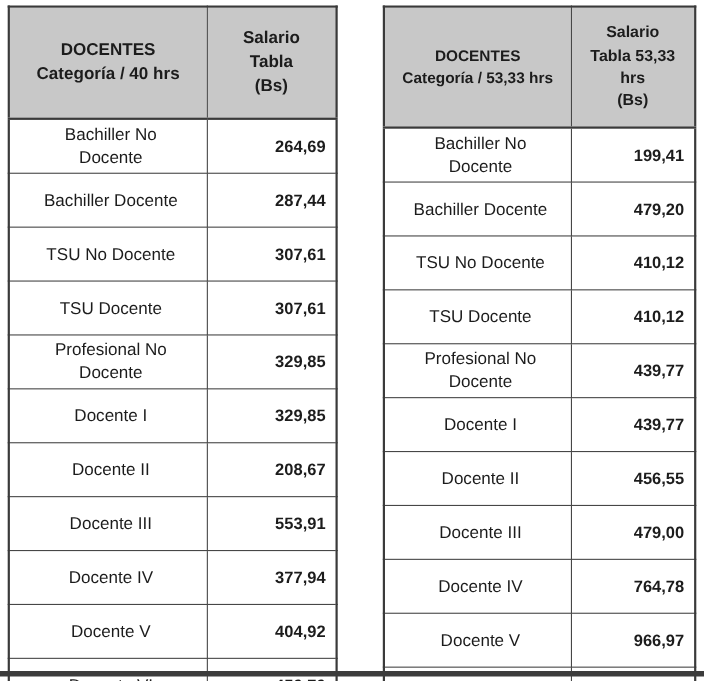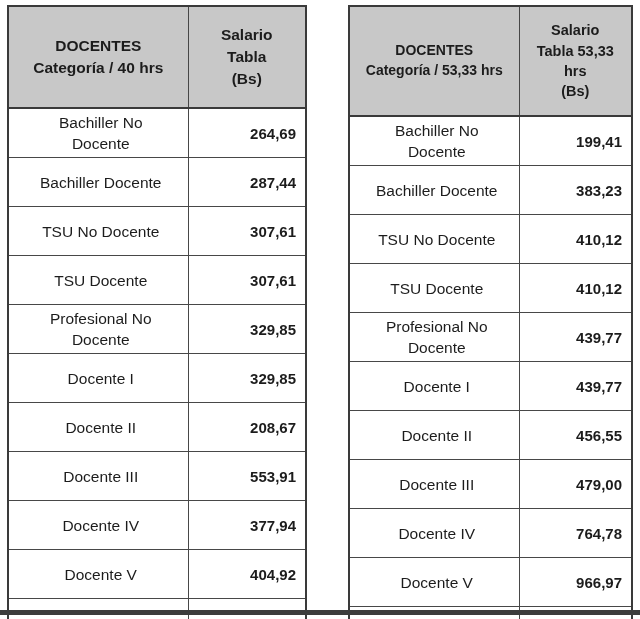--- a/index.html
+++ b/index.html
@@ -161,21 +161,21 @@
       </tr>
     </thead>
     <tbody>
         <tr>
           <td class="label-cell">Bachiller No
 Docente</td>
           <td class="value-cell">199,41</td>
         </tr>
         <tr>
           <td class="label-cell">Bachiller Docente</td>
-          <td class="value-cell">383,23</td>
+          <td class="value-cell">479,20</td>
         </tr>
         <tr>
           <td class="label-cell">TSU No Docente</td>
           <td class="value-cell">410,12</td>
         </tr>
         <tr>
           <td class="label-cell">TSU Docente</td>
           <td class="value-cell">410,12</td>
         </tr>
         <tr>

